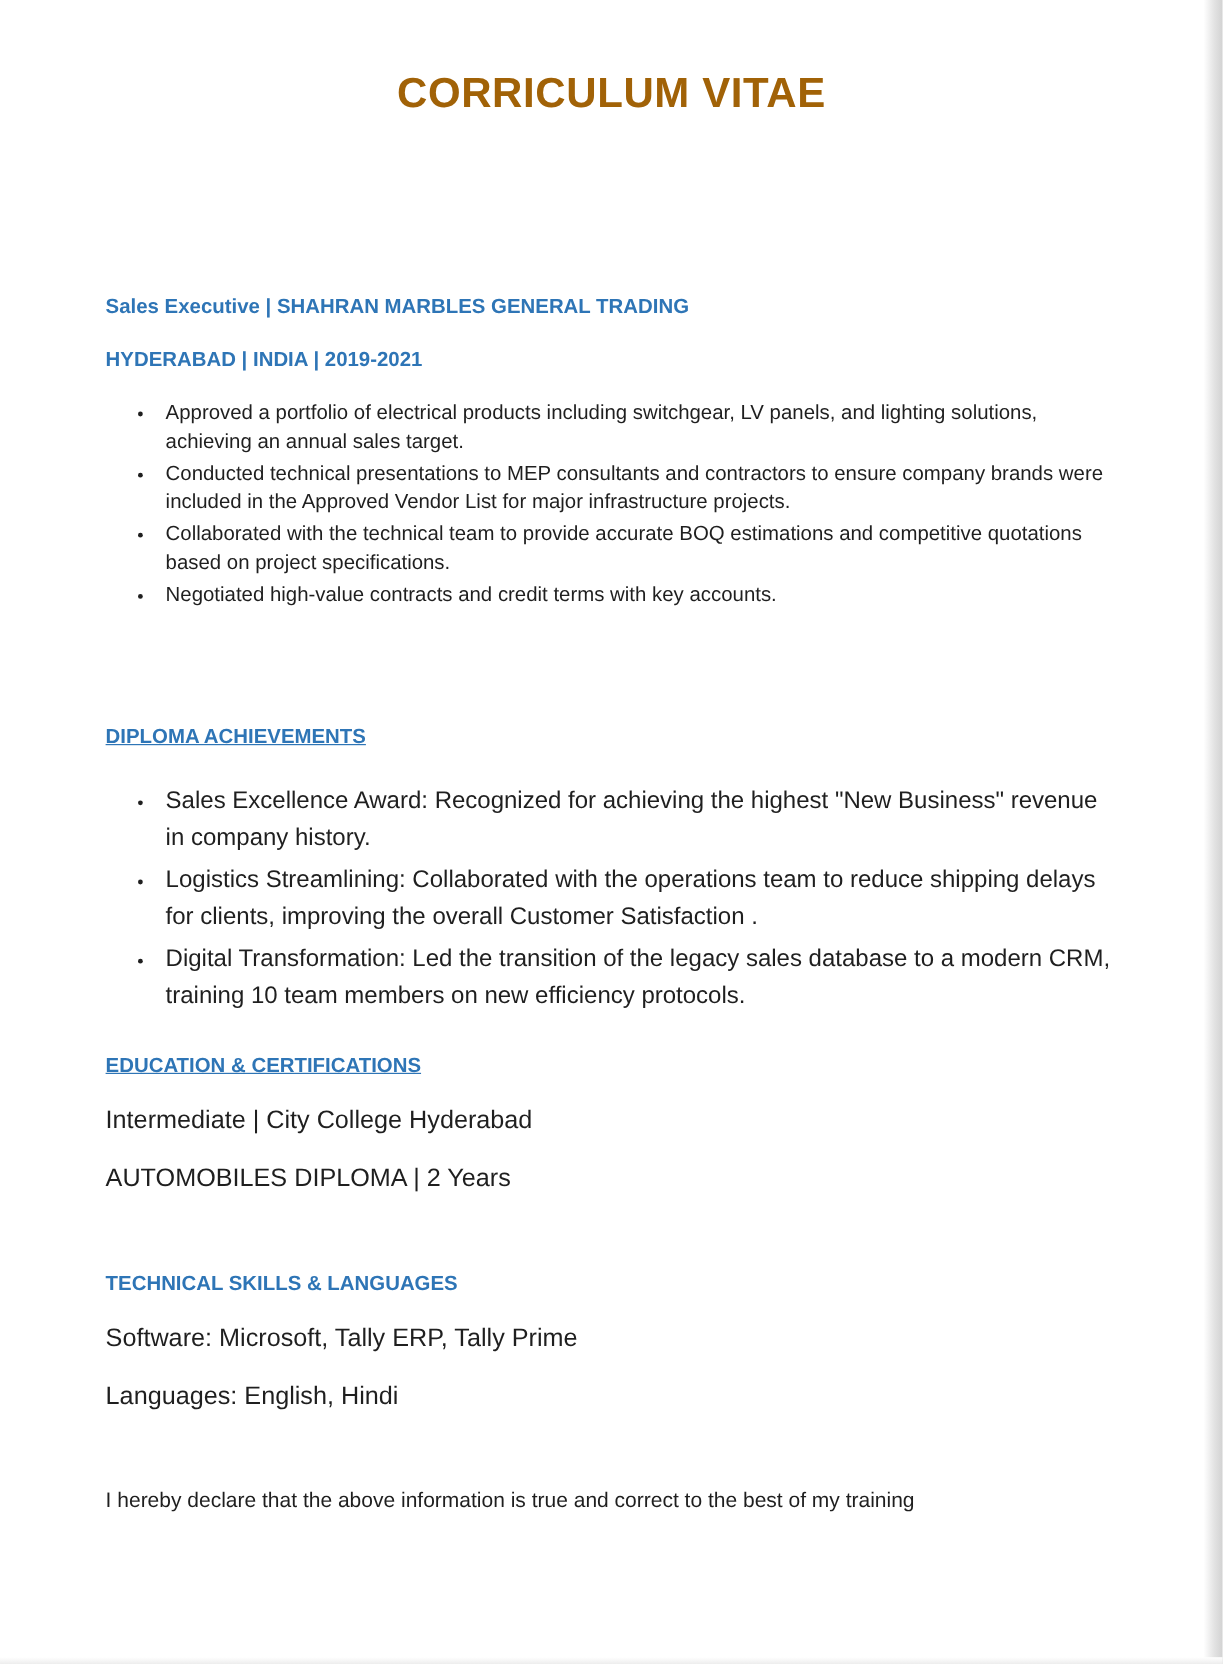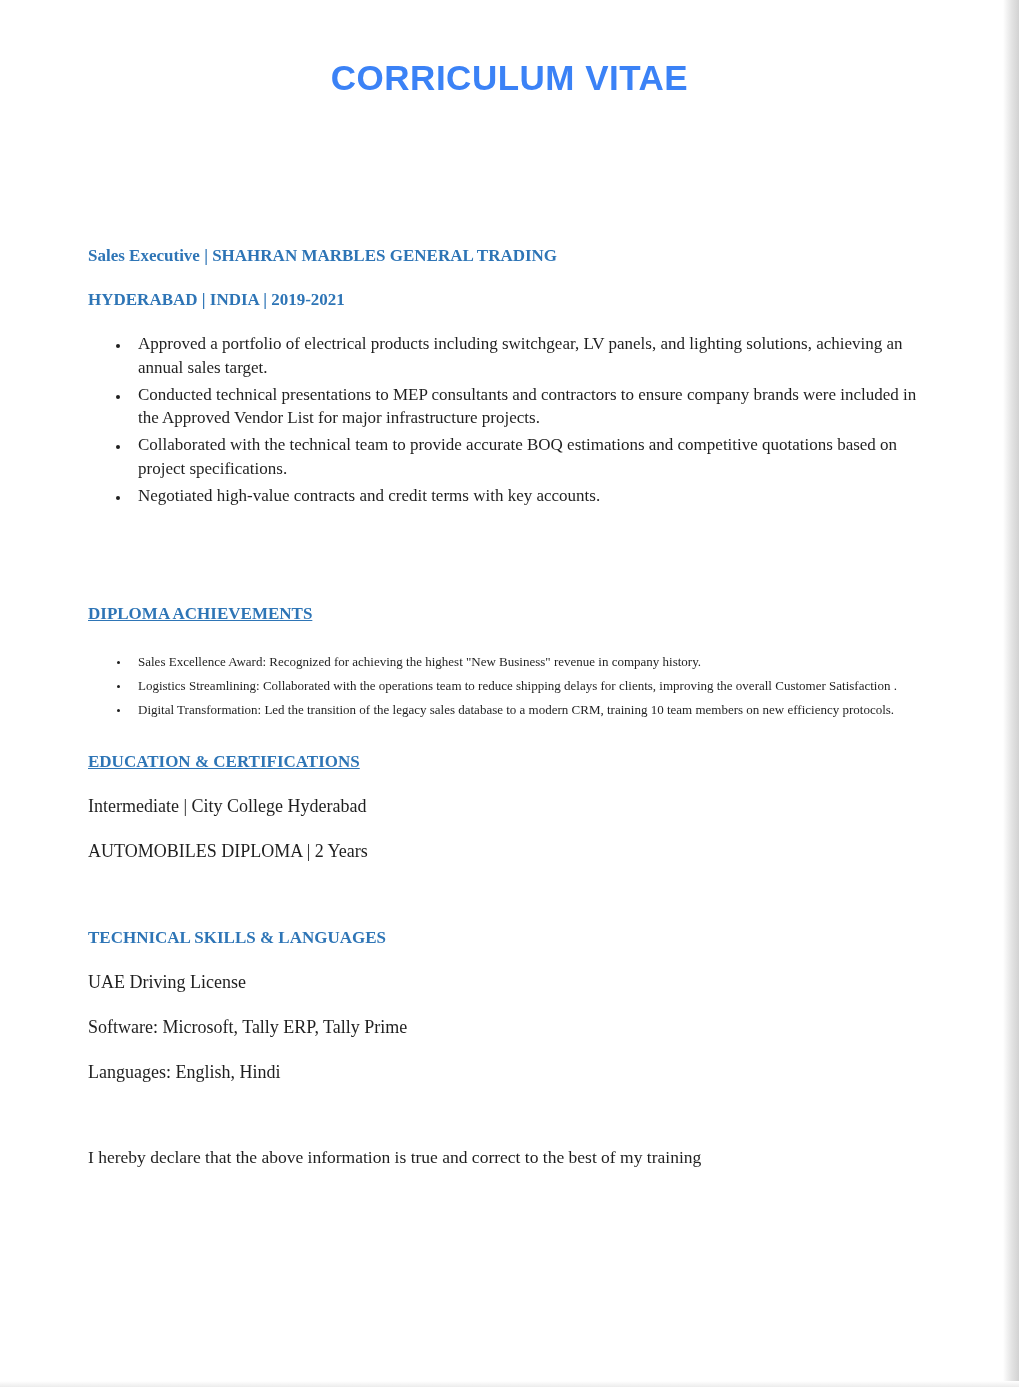--- a/index.html
+++ b/index.html
@@ -28,25 +28,24 @@
     left:0;bottom:0;
     width:100%;height:6px;
     background:linear-gradient(to bottom,#ffffff 0%,#ececec 100%);
   }
   .title{
     margin:58px 0 0 0;
     text-align:center;
     font-size:35px;
     font-weight:bold;
     letter-spacing:0.5px;
-    color:#3b82f6;
+    color:#a16207;
   }
   .content{
     margin:0 90px 0 88px;
-    font-family:Liberation Serif, serif;
   }
   .experience{margin-top:148px;}
   .blue-line{
     color:var(--accent);
     font-weight:bold;
     font-size:17px;
     margin:0 0 24px 0;
   }
   .blue-line.second{margin-bottom:22px;}
   ul.bullets{
@@ -64,24 +63,24 @@
   ul.bullets li::marker{font-size:0.75em;}
   .section-heading{
     color:var(--accent);
     font-weight:bold;
     font-size:17px;
     margin:0;
   }
   .section-heading.underlined{text-decoration:underline;}
   .achievements{margin-top:96px;}
   .achievements ul.bullets{margin-top:28px;}
-  .achievements ul.bullets li{line-height:1.55;margin-bottom:4px;font-size:13px;}
+  .achievements ul.bullets li{line-height:1.55;margin-bottom:4px;font-size:20px;}
   .education{margin-top:32px;}
   .plain-line{
-    font-size:18px;
+    font-size:21px;
     margin:24px 0 0 0;
     color:var(--text);
   }
   .skills{margin-top:66px;}
   .declaration{
     margin-top:64px;
     font-size:17.5px;
     color:var(--text);
   }
 </style>
@@ -118,21 +117,20 @@
     </section>
 
     <section class="education">
       <h2 class="section-heading underlined">EDUCATION &amp; CERTIFICATIONS</h2>
       <p class="plain-line">Intermediate | City College Hyderabad</p>
       <p class="plain-line">AUTOMOBILES DIPLOMA | 2 Years</p>
     </section>
 
     <section class="skills">
       <h2 class="section-heading">TECHNICAL SKILLS &amp; LANGUAGES</h2>
-      <p class="plain-line">UAE Driving License</p>
       <p class="plain-line">Software: Microsoft, Tally ERP, Tally Prime</p>
       <p class="plain-line">Languages: English, Hindi</p>
     </section>
 
     <p class="declaration">I hereby declare that the above information is true and correct to the best of my training</p>
 
   </div>
 </div>
 
 </body></html>

